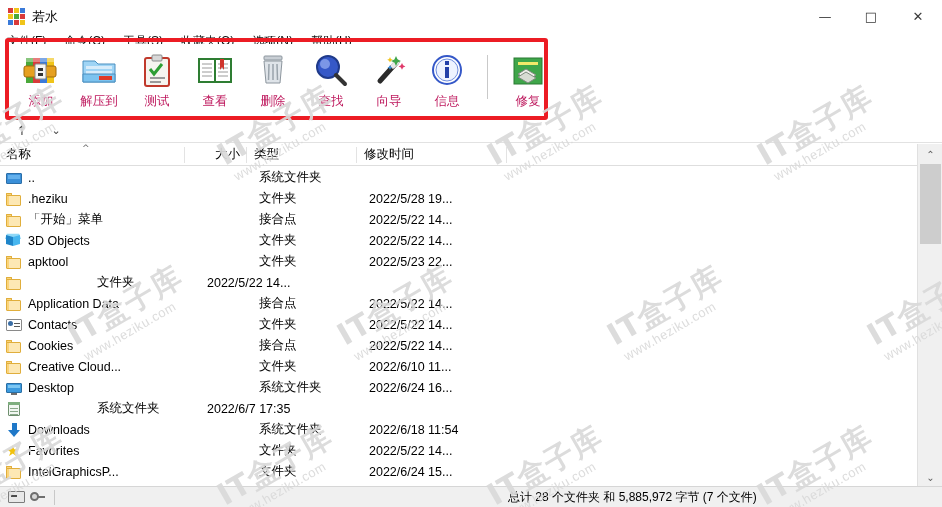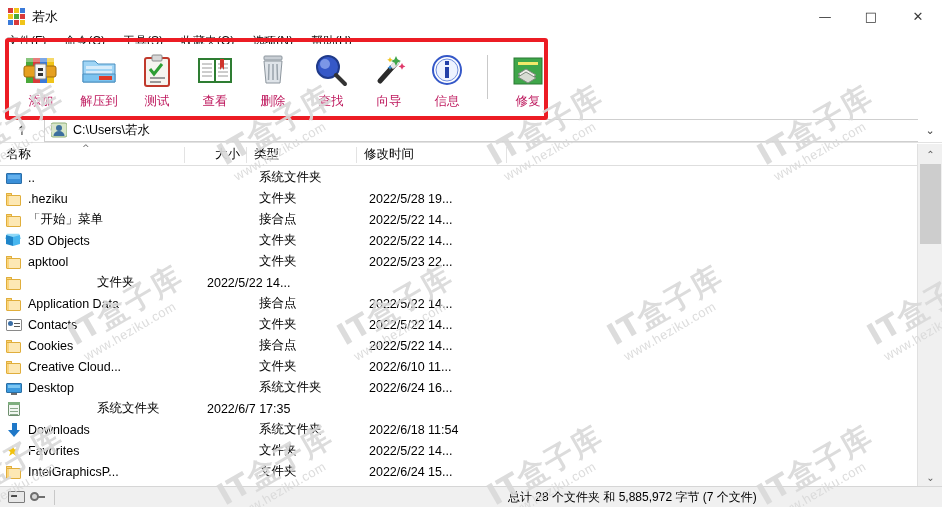--- a/index.html
+++ b/index.html
@@ -371,30 +371,20 @@
       </svg>
     </div>
     <span class="lb">修复</span>
   </div>
 </div>
 
 <div id="redbox"></div>
 
 <div id="addrbar">
   <div id="upbtn">↑</div>
-  <div id="addrfield">
-    <div id="addr-usericon">
-      <svg width="16" height="16" viewBox="0 0 16 16">
-        <rect x="0" y="1" width="16" height="14" rx="2" fill="#d7e7c8" stroke="#8fae78"></rect>
-        <circle cx="8" cy="6" r="3" fill="#3c6f9e"></circle>
-        <path d="M2.5 14 a5.5 5 0 0 1 11 0 z" fill="#3c6f9e"></path>
-      </svg>
-    </div>
-    <span id="addrtext">C:\Users\若水</span>
-  </div>
   <div id="addrdrop">⌄</div>
 </div>
 
 <div id="colhead">
   <div class="ch c-name">
     <span>名称</span>
     <span id="sortarrow">^</span>
     <span class="sep"></span>
   </div>
   <div class="ch c-size">

